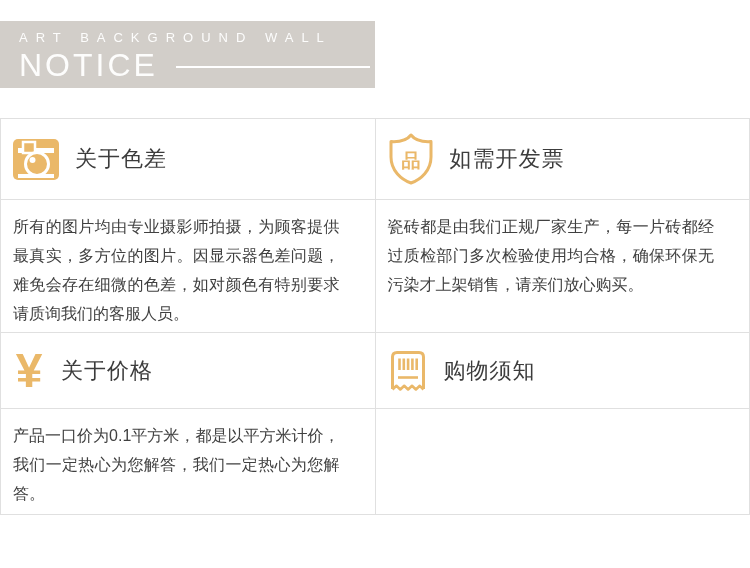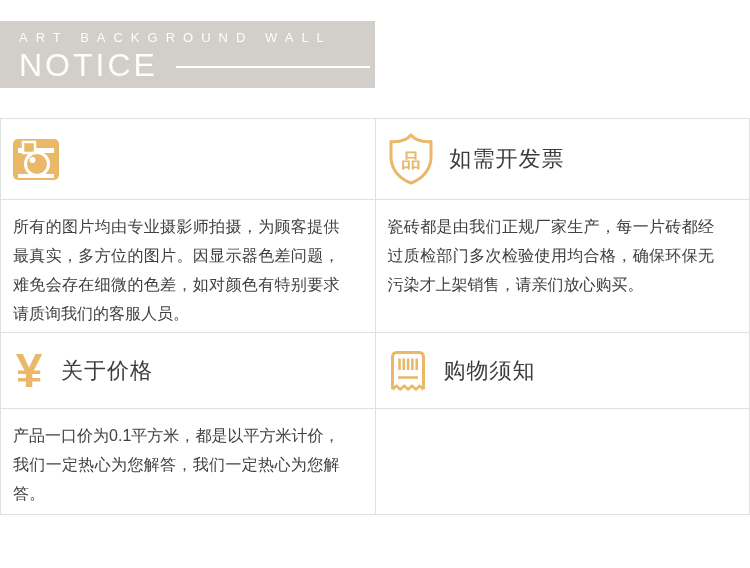--- a/index.html
+++ b/index.html
@@ -95,20 +95,21 @@
           <span class="icon">
             <svg width="46" height="46" viewBox="0 0 46 46" aria-hidden="true">
               <rect x="0" y="3" width="46" height="41" rx="5" fill="#eab869"></rect>
               <rect x="5" y="12" width="36" height="5" fill="#ffffff"></rect>
               <rect x="10" y="6" width="12" height="11" fill="#eab869" stroke="#ffffff" stroke-width="2.5"></rect>
               <circle cx="24" cy="28" r="11.5" fill="#eab869" stroke="#ffffff" stroke-width="3"></circle>
               <circle cx="19.5" cy="24" r="3" fill="#ffffff"></circle>
               <rect x="5" y="38" width="36" height="4" fill="#ffffff"></rect>
             </svg>
           </span>
+          <h3 class="cell-title">关于色差</h3>
         </div>
         <p class="cell-body">所有的图片均由专业摄影师拍摄，为顾客提供最真实，多方位的图片。因显示器色差问题，难免会存在细微的色差，如对颜色有特别要求请质询我们的客服人员。</p>
       </section>
 
       <section class="cell">
         <div class="cell-header">
           <span class="icon">
             <svg width="46" height="52" viewBox="0 0 46 52" aria-hidden="true">
               <path d="M23 2 C26.5 6.5 33.5 9.2 43 8.6 L43 24 C43 37.5 33 46.5 23 50 C13 46.5 3 37.5 3 24 L3 8.6 C12.5 9.2 19.5 6.5 23 2 Z" fill="none" stroke="#eab869" stroke-width="3" stroke-linejoin="round"></path>
               <text x="23" y="33.5" text-anchor="middle" font-size="19" font-weight="bold" fill="#eab869">品</text>

